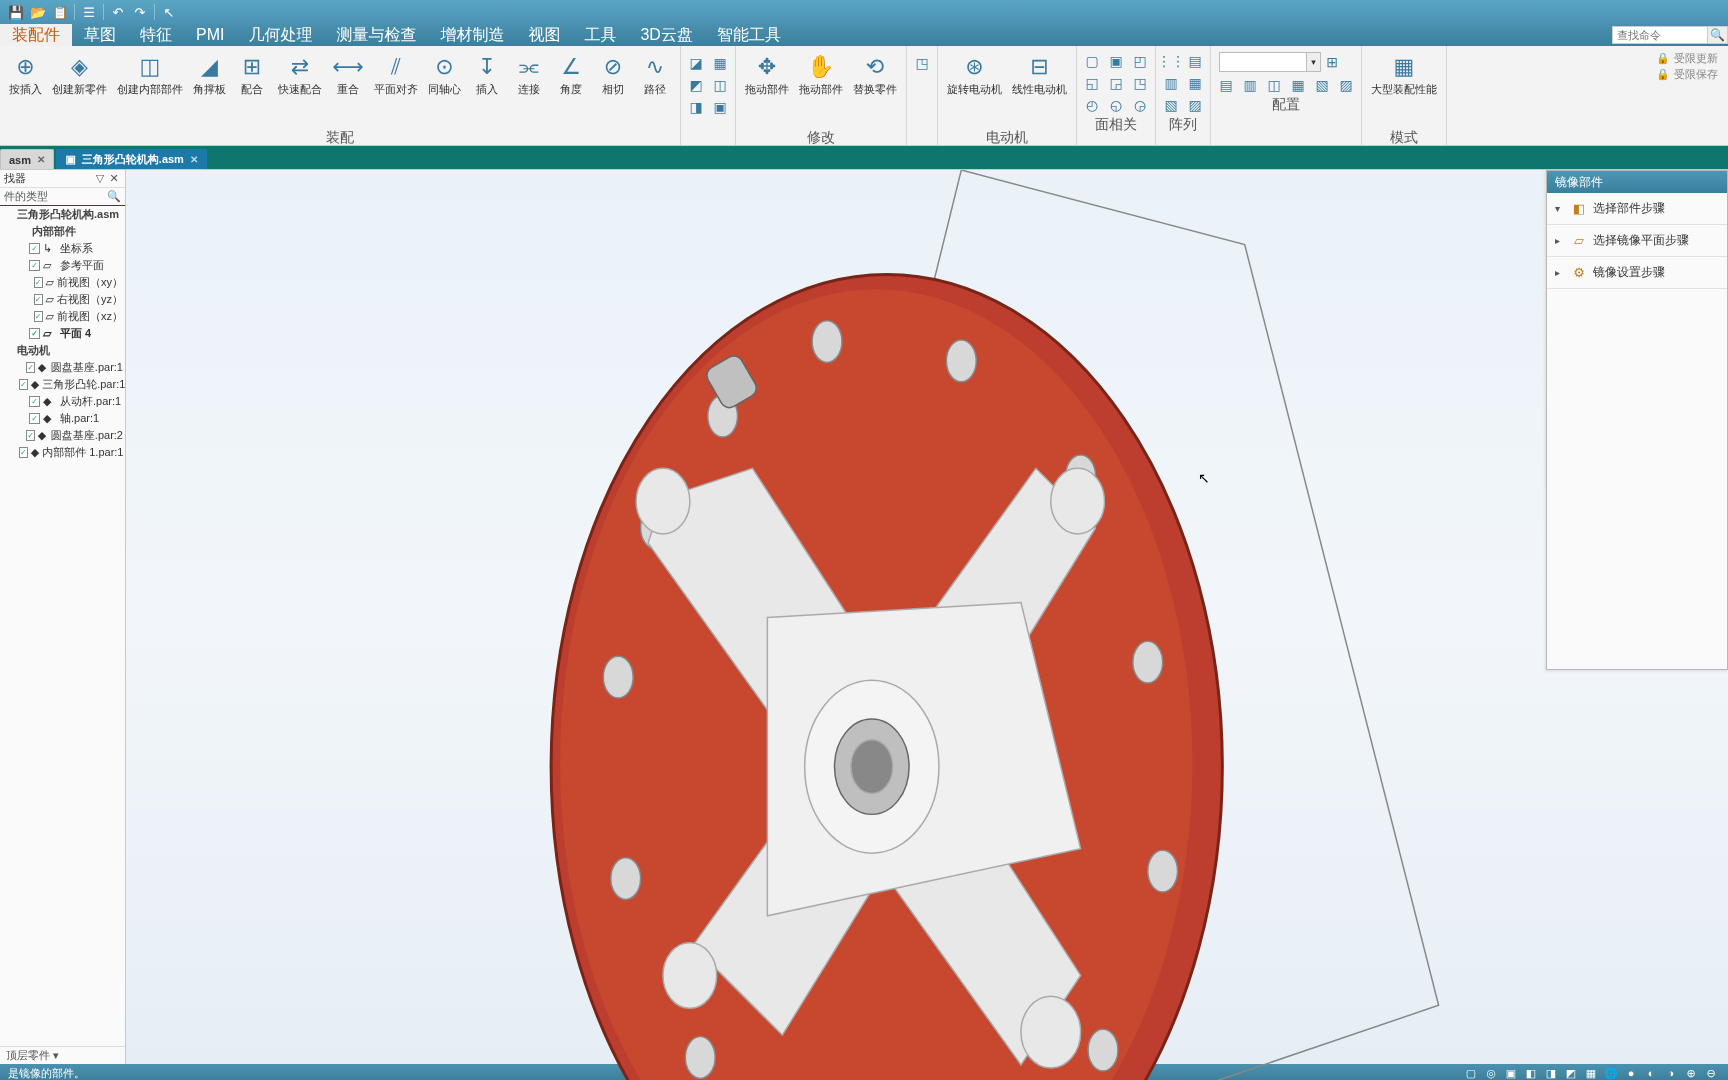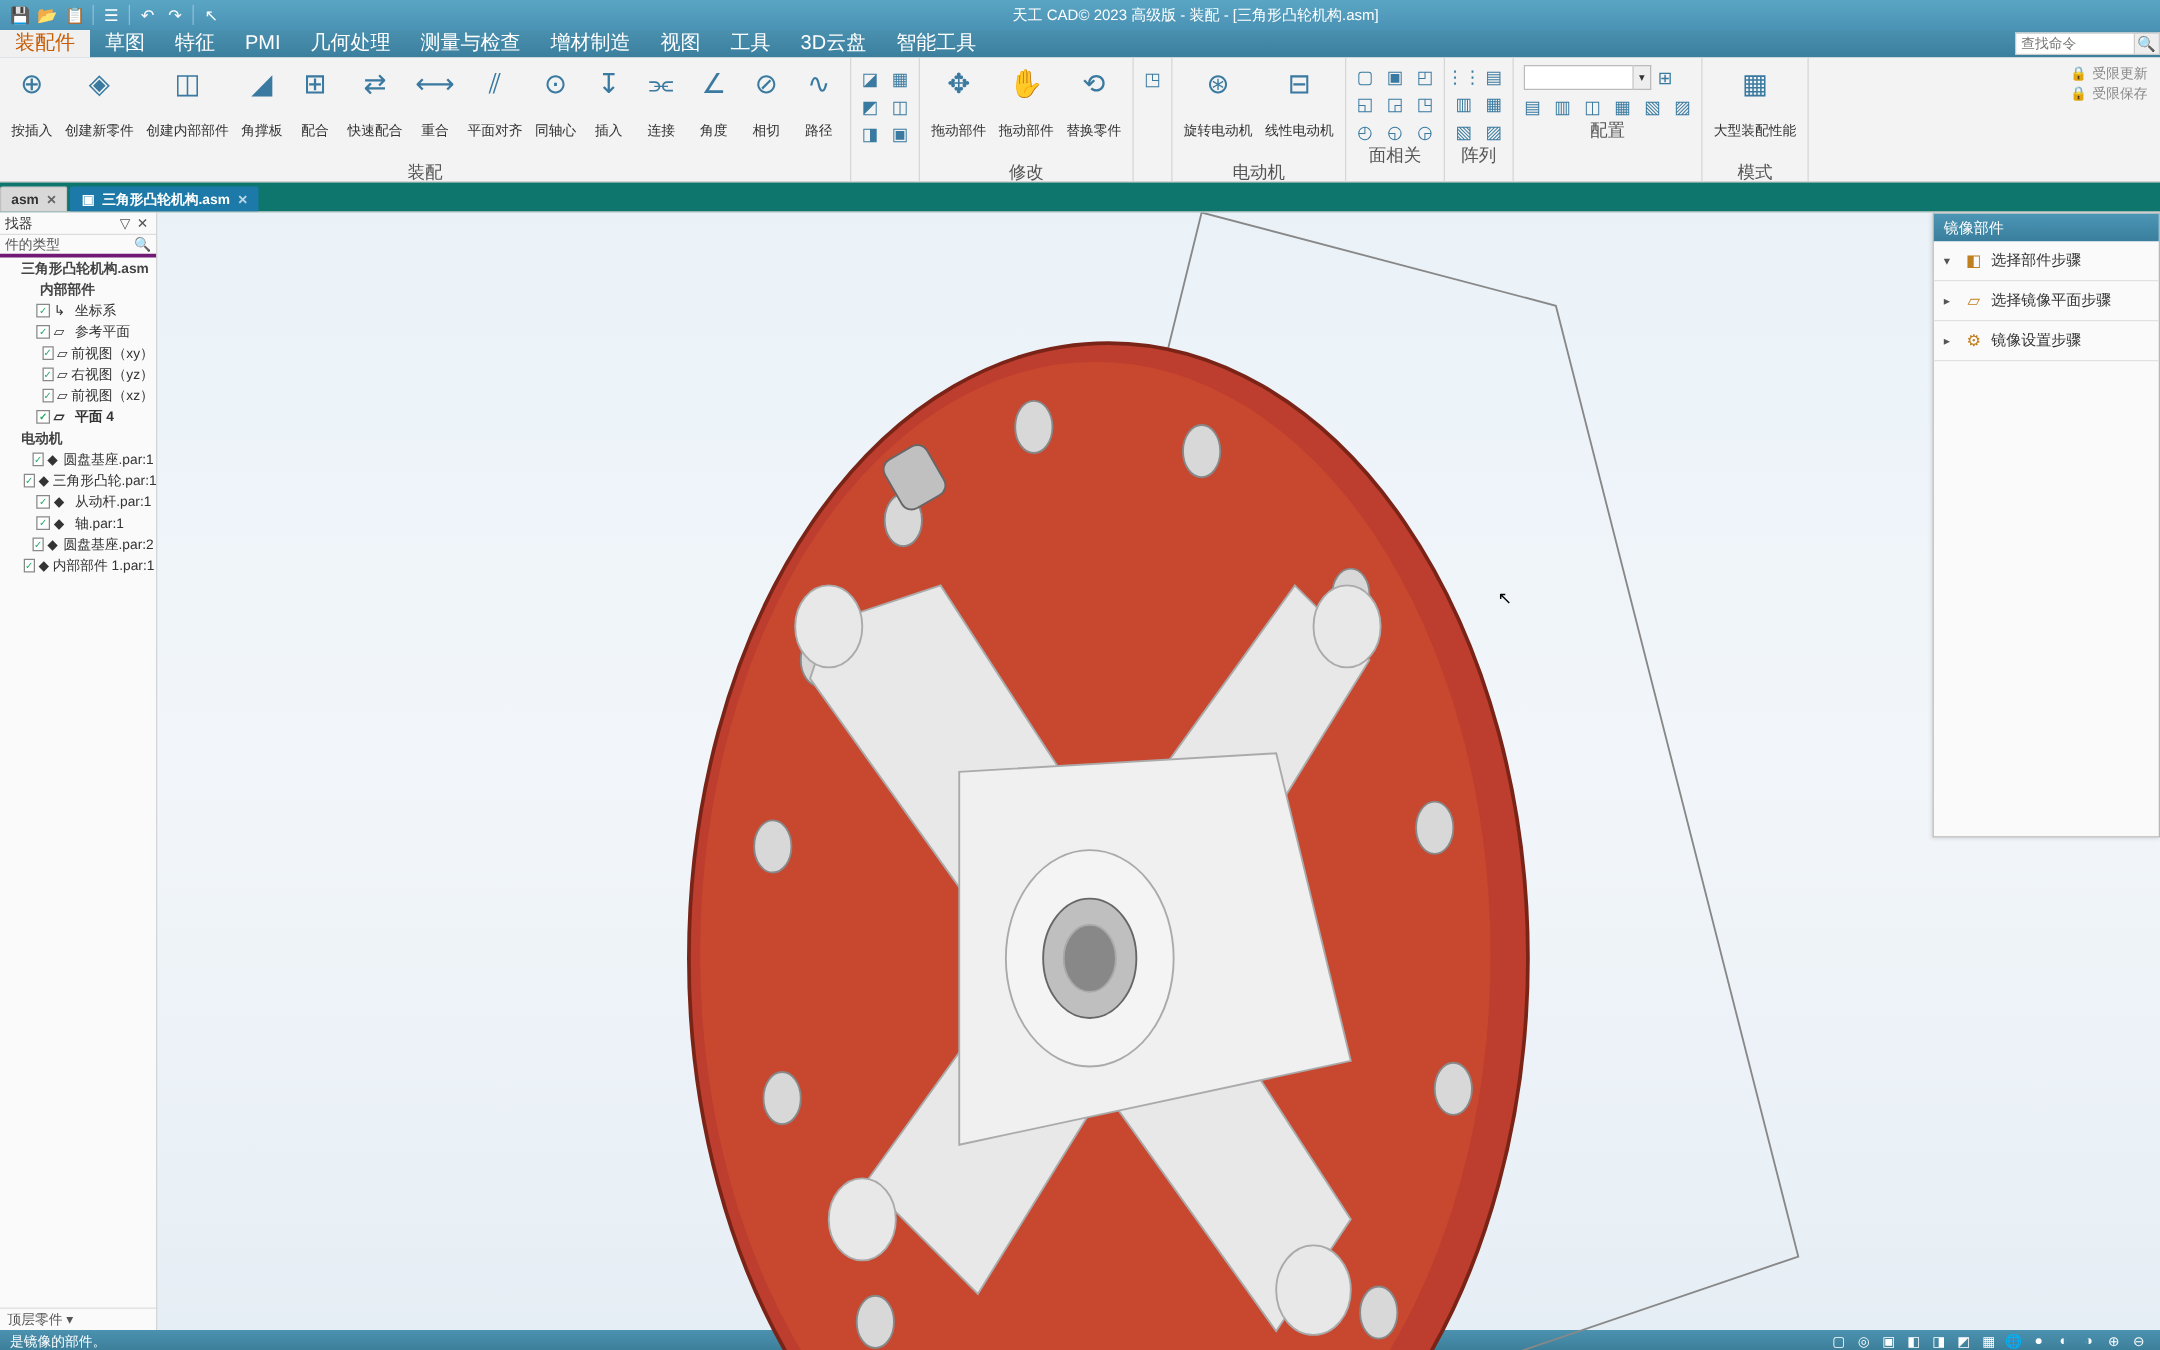--- a/index.html
+++ b/index.html
@@ -20,42 +20,42 @@
 .search-cmd input { width:96px; height:18px; border:1px solid #ccc; font-size:11px; padding:0 4px; }
 .search-cmd .sbtn { width:20px; height:18px; border:1px solid #ccc; border-left:0; background:#eee; display:flex; align-items:center; justify-content:center; cursor:pointer; }
 
 
 .ribbon { height:100px; background:#f3f3f3; border-bottom:1px solid #c9c9c9; display:flex; }
 .rgroup { display:flex; flex-direction:column; border-right:1px solid #d6d6d6; padding:2px 4px 0; }
 .rgroup .btns { flex:1; display:flex; align-items:flex-start; }
 .rgroup .glabel { height:16px; font-size:14px; color:#555; text-align:center; }
 .rbtn { display:flex; flex-direction:column; align-items:center; justify-content:flex-start; padding:2px 4px; min-width:36px; cursor:pointer; border:1px solid transparent; border-radius:2px; }
 .rbtn .ric { width:32px; height:32px; display:flex; align-items:center; justify-content:center; font-size:22px; color:#3a7aa0; }
-.rbtn .rlbl { font-size:11px; color:#333; margin-top:16px; text-align:center; line-height:13px; white-space:pre; }
+.rbtn .rlbl { font-size:11px; color:#333; margin-top:0; text-align:center; line-height:13px; white-space:pre; }
 .rcol { display:flex; flex-direction:column; }
 .rcol .row { display:flex; gap:2px; }
 .rcol .srbtn { width:22px; height:22px; display:flex; align-items:center; justify-content:center; font-size:14px; color:#3a7aa0; cursor:pointer; border:1px solid transparent; border-radius:2px; }
 .ribbon-right { margin-left:auto; display:flex; flex-direction:column; padding:4px 10px; font-size:11px; color:#888; }
 .ribbon-right .rri { display:flex; align-items:center; gap:4px; height:16px; }
 
 
 .doctabs { height:24px; background:#0f766e; border-bottom:1px solid #c9c9c9; display:flex; align-items:flex-end;font-weight:bold; }
 .dtab { height:20px; padding:0 8px; display:flex; align-items:center; gap:6px; font-size:11px; background:#d8d8d8; border:1px solid #c0c0c0; border-bottom:none; border-radius:2px 2px 0 0; margin-right:2px; cursor:pointer; }
 .dtab.active { background:#1d7aa8; color:#fff; border-color:#1d7aa8; }
 .dtab .close { font-size:10px; opacity:.7; }
 
 
 .workarea { display:flex; height:calc(1080px - 24px - 22px - 100px - 22px - 18px); }
 
 
 .tree { width:126px; background:#fafafa; border-right:1px solid #c9c9c9; display:flex; flex-direction:column; overflow:hidden; }
 .tree .thead { height:18px; display:flex; align-items:center; font-size:11px; padding:0 4px; border-bottom:1px solid #ddd; }
 .tree .thead .label { flex:1; }
 .tree .thead .tic { width:14px; text-align:center; cursor:pointer; color:#555; }
-.tree .sfilter { height:18px; display:flex; align-items:center; padding:0 4px; border-bottom:3px solid #701a75; }
+.tree .sfilter { height:18px; display:flex; align-items:center; padding:0 4px; border-bottom:1px solid #701a75; }
 .tree .sfilter .lbl { font-size:11px; color:#555; flex:1; }
 .tree .sfilter .mag { font-size:11px; color:#777; cursor:pointer; }
 .tree ul { list-style:none; font-size:11px; }
 .tree li { white-space:nowrap; padding:1px 2px 1px 4px; display:flex; align-items:center; gap:3px; cursor:default; }
 .tree li .exp { width:10px; color:#666; font-size:10px; }
 .tree li .chk { width:11px; height:11px; border:1px solid #888; background:#fff; font-size:8px; display:flex; align-items:center; justify-content:center; color:#2a6; }
 .tree li .tic { width:14px; font-size:11px; }
 .tree li.bold { font-weight:bold; }
 .tree li.hdr { color:#444; font-weight:bold; }
 .tree .bottom { margin-top:auto; border-top:1px solid #ddd; height:18px; display:flex; align-items:center; font-size:11px; padding:0 6px; color:#555; }
@@ -93,21 +93,20 @@
     <span class="ic">📂</span>
     <span class="ic">📋</span>
     <span class="sep"></span>
     <span class="ic">☰</span>
     <span class="sep"></span>
     <span class="ic">↶</span>
     <span class="ic">↷</span>
     <span class="sep"></span>
     <span class="ic">↖</span>
   </div>
-  <div class="title-center">天工 CAD© 2023 高级版 - 装配 - [三角形凸轮机构.asm]</div>
 </div>
 
 <div class="menubar" id="menubar">
   <div class="mitem active">装配件</div>
     <div class="mitem">草图</div>
     <div class="mitem">特征</div>
     <div class="mitem">PMI</div>
     <div class="mitem">几何处理</div>
     <div class="mitem">测量与检查</div>
     <div class="mitem">增材制造</div>

